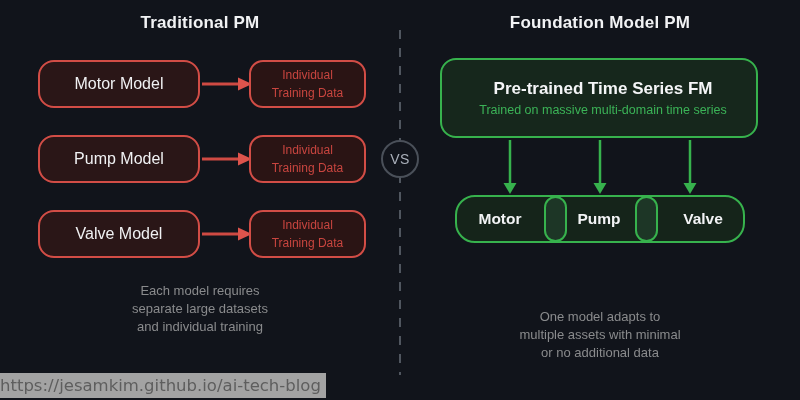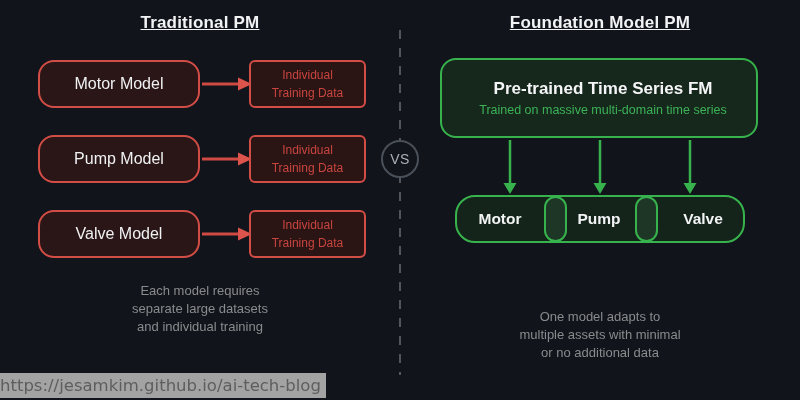--- a/index.html
+++ b/index.html
@@ -3,34 +3,34 @@
 <meta charset="utf-8">
 <style>
   html,body{margin:0;padding:0;background:#11141b;}
   .canvas{
     position:relative;width:800px;height:400px;background:#11141b;
     font-family:"Liberation Sans",sans-serif;overflow:hidden;
   }
   .overlay{position:absolute;left:0;top:0;width:800px;height:400px;z-index:1;pointer-events:none;}
   .panel-title{
     position:absolute;top:13px;width:400px;text-align:center;
-    color:#f2f3f5;font-size:17px;font-weight:700;letter-spacing:.2px;z-index:2;text-decoration:underline;
+    color:#f2f3f5;font-size:17px;font-weight:700;letter-spacing:.2px;z-index:2;
   }
   .panel-title.left{left:0;}
   .panel-title.right{left:400px;}
 
   .box{position:absolute;box-sizing:border-box;display:flex;align-items:center;justify-content:center;z-index:2;}
 
   .model-box{
     left:38px;width:162px;height:48px;border-radius:16px;
     background:#2a1617;border:2px solid #d24d46;
     color:#f0f1f3;font-size:16px;font-weight:500;
   }
   .data-box{
-    left:249px;width:117px;height:48px;border-radius:6px;
+    left:249px;width:117px;height:48px;border-radius:14px;
     background:#2a1414;border:2px solid #d24d46;
     color:#c8453f;font-size:12px;line-height:18px;text-align:center;white-space:pre-line;
   }
   .row1{top:60px;} .row2{top:135px;} .row3{top:210px;}
 
   .fm-box{
     left:440px;top:58px;width:318px;height:80px;border-radius:16px;
     background:#16271c;border:2px solid #37b24d;flex-direction:column;gap:4px;padding-left:8px;
   }
   .fm-title{color:#f4f5f7;font-size:17px;font-weight:700;}

